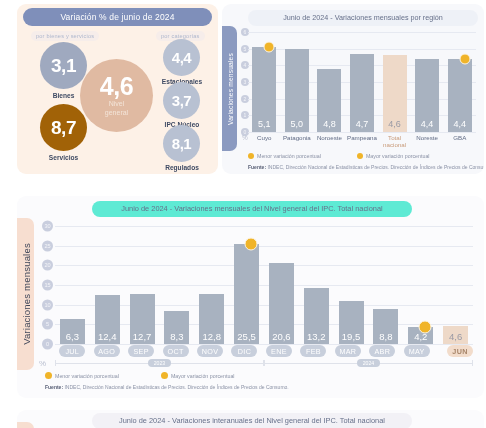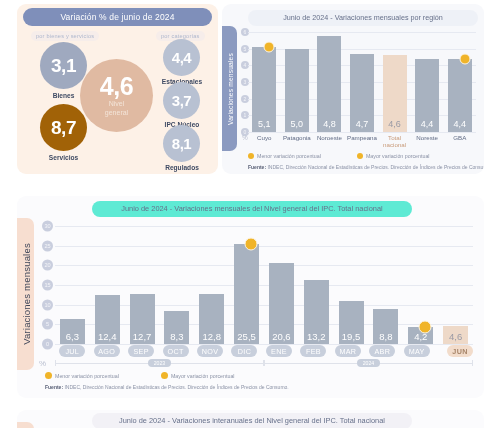--- a/index.html
+++ b/index.html
@@ -242,21 +242,21 @@
         <div class="gl" style="top: 33.3333px;"></div>
         <div class="gl" style="top: 16.6667px;"></div>
         <div class="gl" style="top: 0px;"></div>
         <div class="bar" style="left: 4.23429px; width: 24.1029px; height: 85px;">
           <span class="bval">5,1</span>
         </div>
         <div class="dotmark" style="left: 21.2857px; top: 15px; width: 9px; height: 9px;"></div>
         <div class="bar" style="left: 36.8057px; width: 24.1029px; height: 83.3333px;">
           <span class="bval">5,0</span>
         </div>
-        <div class="bar" style="left: 69.3771px; width: 24.1029px; height: 96px;">
+        <div class="bar" style="left: 69.3771px; width: 24.1029px; height: 63px;">
           <span class="bval">4,8</span>
         </div>
         <div class="bar" style="left: 101.949px; width: 24.1029px; height: 78.3333px;">
           <span class="bval">4,7</span>
         </div>
         <div class="bar hl" style="left: 134.52px; width: 24.1029px; height: 76.6667px;">
           <span class="bval">4,6</span>
         </div>
         <div class="bar" style="left: 167.091px; width: 24.1029px; height: 73.3333px;">
           <span class="bval">4,4</span>
@@ -346,21 +346,21 @@
         <div class="bar" style="left: 144.21px; width: 25.08px; height: 50.3467px;">
           <span class="bval">12,8</span>
         </div>
         <div class="bar" style="left: 179.043px; width: 25.08px; height: 100.3px;">
           <span class="bval">25,5</span>
         </div>
         <div class="dotmark" style="left: 195.583px; top: 17.7px; width: 11px; height: 11px;"></div>
         <div class="bar" style="left: 213.877px; width: 25.08px; height: 81.0267px;">
           <span class="bval">20,6</span>
         </div>
-        <div class="bar" style="left: 248.71px; width: 25.08px; height: 64px;">
+        <div class="bar" style="left: 248.71px; width: 25.08px; height: 56px;">
           <span class="bval">13,2</span>
         </div>
         <div class="bar" style="left: 283.543px; width: 25.08px; height: 43.2667px;">
           <span class="bval">19,5</span>
         </div>
         <div class="bar" style="left: 318.377px; width: 25.08px; height: 34.6133px;">
           <span class="bval">8,8</span>
         </div>
         <div class="bar" style="left: 353.21px; width: 25.08px; height: 16.52px;">
           <span class="bval">4,2</span>

